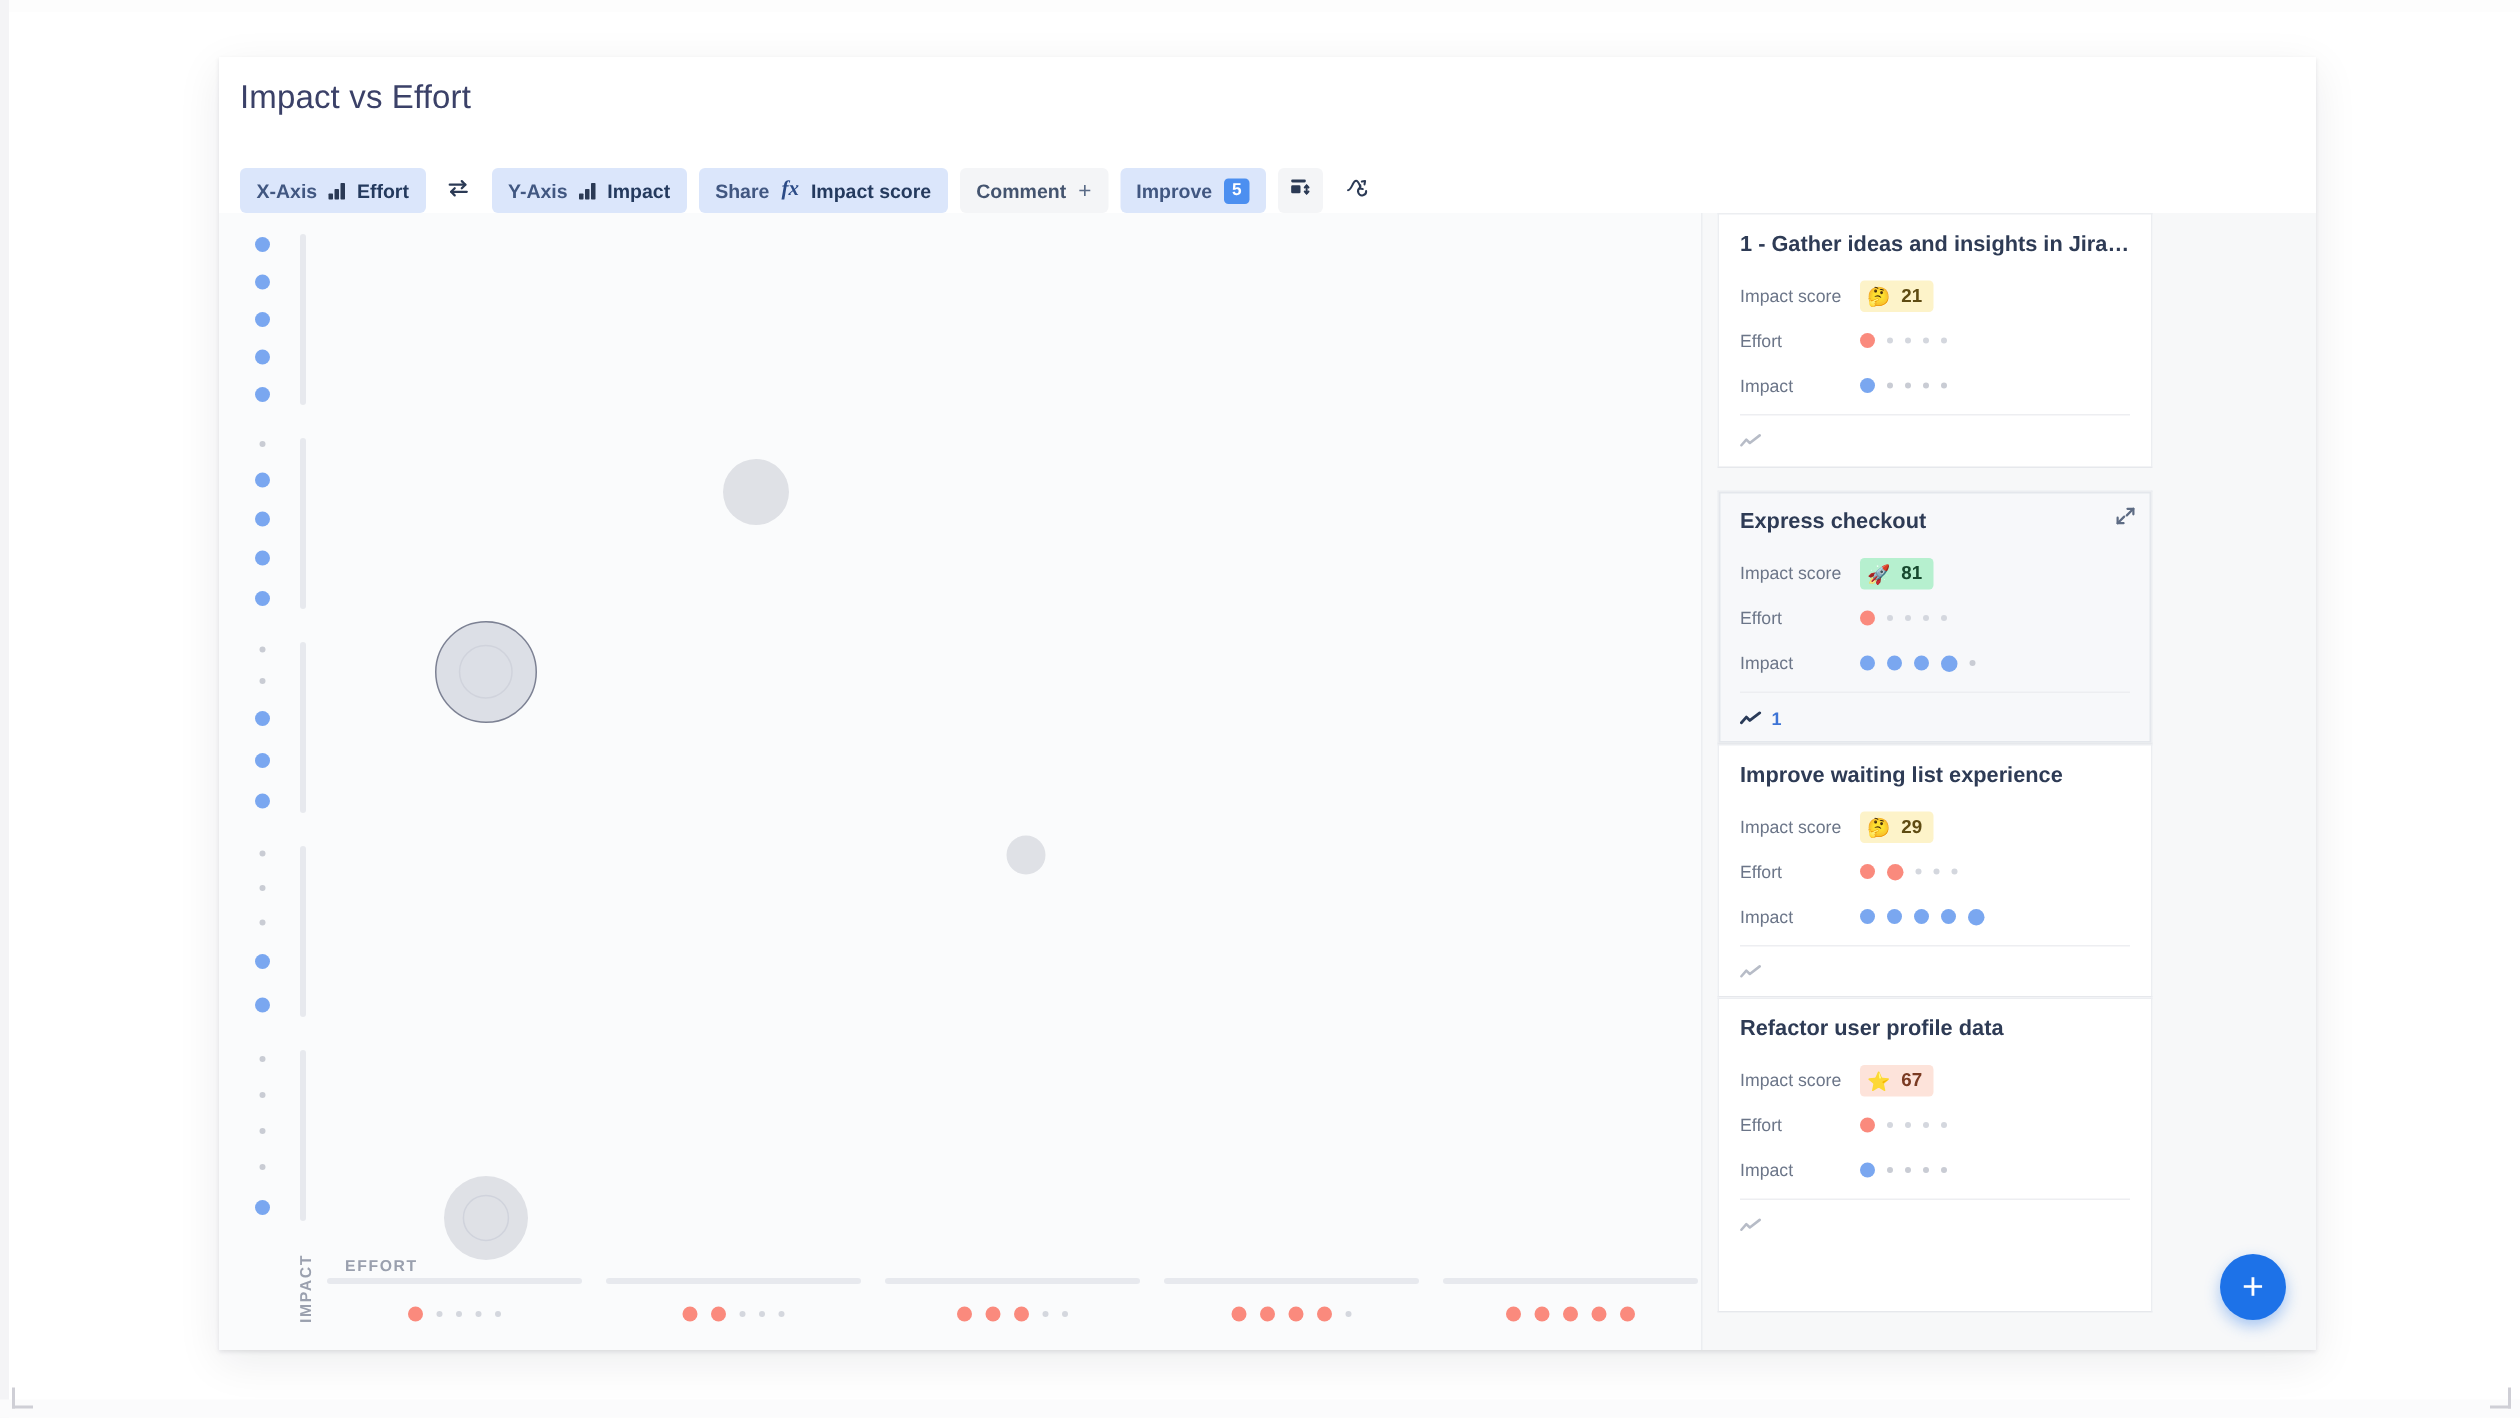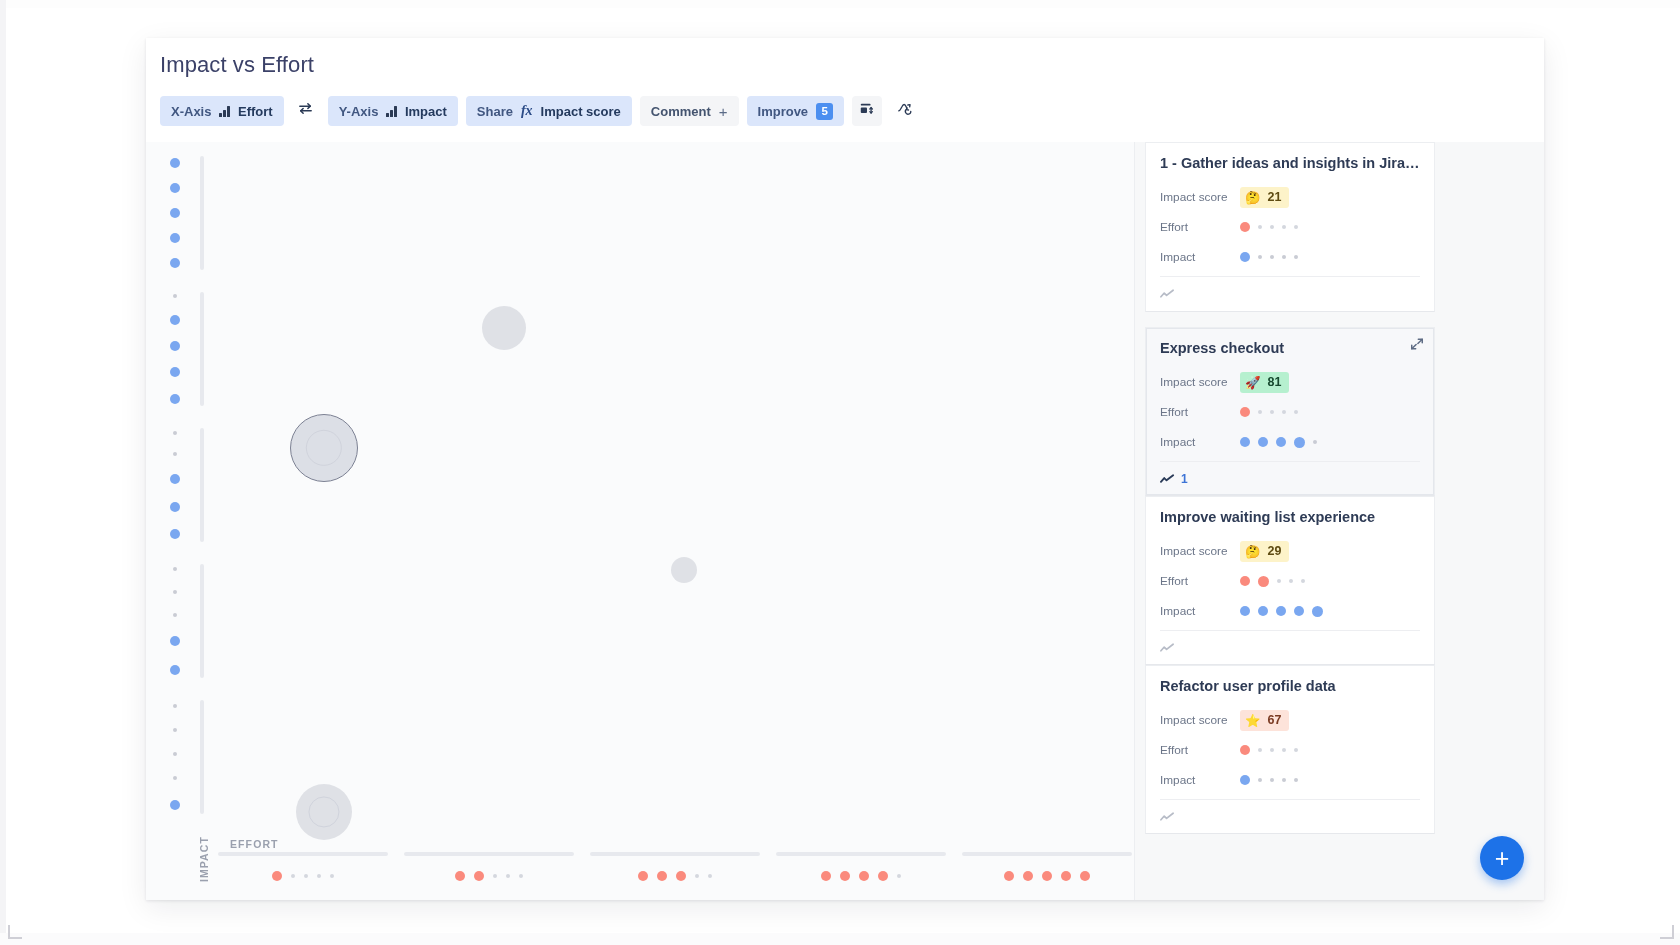--- a/index.html
+++ b/index.html
@@ -34,21 +34,21 @@
   }
   .header-actions { position: absolute; right: 0px; top: 14px; display: flex; gap: 8px; align-items: center; }
   .hbtn {
     height: 31px; padding: 0 13px; border-radius: 4px; background: #f1f2f4;
     display: flex; align-items: center; gap: 8px;
     font-size: 13.5px; color: #44546f; font-weight: 600; cursor: pointer; white-space: nowrap;
   }
   .hbtn .ic { display: inline-flex; }
 
   
-  .toolbar { position: relative; height: 46px; padding-left: 14px; display: flex; align-items: flex-start; gap: 8px; }
+  .toolbar { position: relative; height: 46px; padding-left: 14px; display: flex; align-items: flex-end; gap: 8px; }
   .chip {
     height: 30px; border-radius: 4px; padding: 0 11px;
     display: flex; align-items: center; gap: 8px;
     font-size: 13px; font-weight: 600; cursor: pointer; white-space: nowrap;
   }
   .chip.active { background: #dbe6fb; color: #2b4b87; }
   .chip.plain { background: #f4f5f7; color: #44546f; }
   .chip .ckey { color: #415781; font-weight: 600; }
   .chip.plain .ckey { color: #44546f; }
   .chip .cval { color: #243a5e; font-weight: 600; }
@@ -517,21 +517,21 @@
             </div>
             <div class="card-foot">
               <span class="trend-ic">
                 <svg width="15" height="12" viewBox="0 0 16 12" fill="none" stroke="currentColor" stroke-width="1.8" stroke-linecap="round" stroke-linejoin="round">
                   <path d="M1 9l3.5-4 2.5 2.4L14 2"></path>
                 </svg>
               </span>
             </div>
           </div>
 
-          <div class="card" style="height:169px">
+          <div class="card" style="height:210px">
             <div class="card-title">Refactor user profile data</div>
             <div class="row">
               <span class="lbl">Impact score</span>
               <span class="score-badge" style="background:#fde3da;color:#7a3a22">
                 <span>⭐</span>
                 <span>67</span>
               </span>
             </div>
             <div class="row">
               <span class="lbl">Effort</span>

